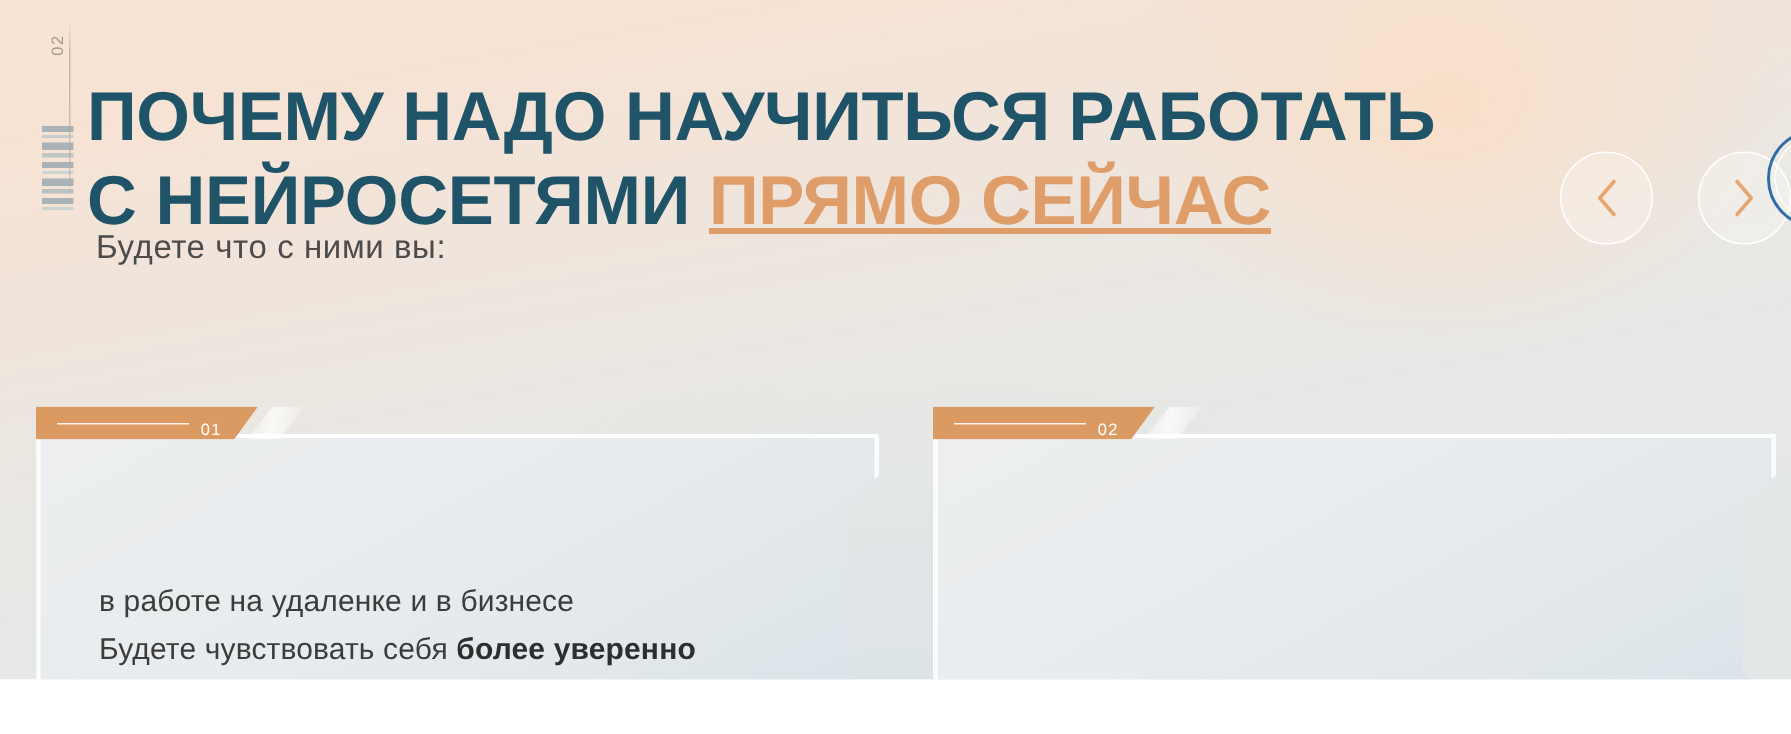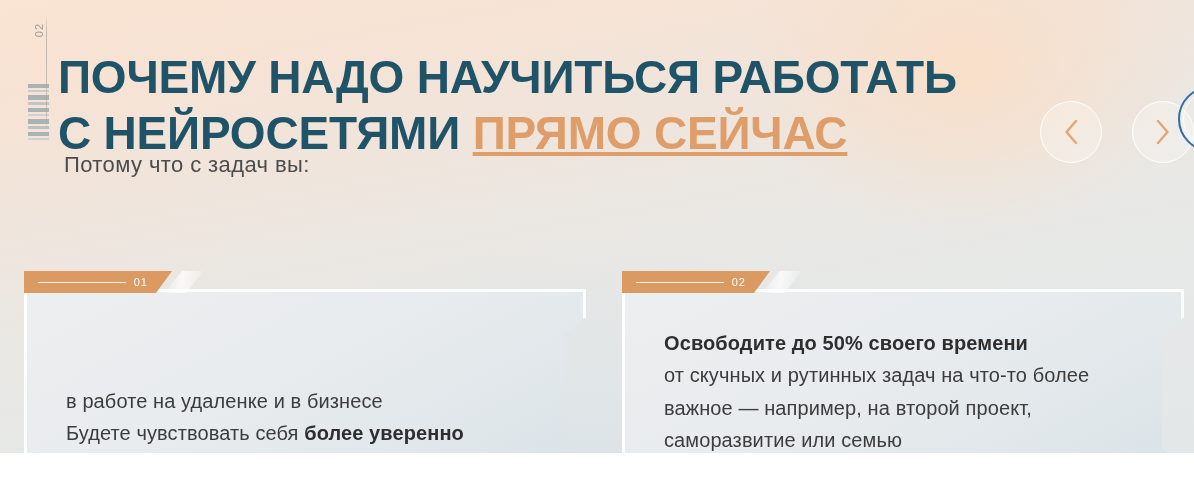--- a/index.html
+++ b/index.html
@@ -216,21 +216,21 @@
   .card-tab {
     position: absolute;
     left: 0;
     top: -18px;
     width: 148px;
     height: 22px;
     background: #dc9a63;
     -webkit-clip-path: polygon(0 0, 100% 0, calc(100% - 16px) 100%, 0 100%);
     clip-path: polygon(0 0, 100% 0, calc(100% - 16px) 100%, 0 100%);
     display: flex;
-    align-items: center;
+    align-items: flex-end;
     justify-content: flex-end;
     padding-right: 24px;
     box-sizing: border-box;
     z-index: 4;
   }
   .card-tab .tab-rule {
     position: absolute;
     left: 14px;
     top: 50%;
     width: 88px;
@@ -291,21 +291,21 @@
         <i class="bc10"></i>
     </div>
   </div>
   <div class="rail-divider"></div>
 
   <h1 class="headline">
     <span>ПОЧЕМУ НАДО НАУЧИТЬСЯ РАБОТАТЬ</span><br>
     <span>С НЕЙРОСЕТЯМИ </span><span class="accent">ПРЯМО СЕЙЧАС</span>
   </h1>
 
-  <div class="subtitle">Потому что с задач вы:</div>
+  <div class="subtitle">Будете что с ними вы:</div>
 
   <div class="nav nav-prev">
     <span>
       <svg width="16" height="26" viewBox="0 0 16 26" fill="none" aria-hidden="true">
         <path d="M13 2 L3.5 13 L13 24" stroke="#e7a571" stroke-width="2.4" stroke-linecap="round" stroke-linejoin="round"></path>
       </svg>
     </span>
   </div>
   <div class="nav nav-next">
     <span>
@@ -333,21 +333,15 @@
 
   <div class="card card-2">
     <div class="card-body">
       <div class="card-outline"></div>
     </div>
     <div class="card-tab-sliver"></div>
     <div class="card-tab">
       <span class="tab-rule"></span>
       <span class="tab-num">02</span>
     </div>
-    <div class="card-text">
-      <p><b>Освободите до 50% своего времени</b></p>
-      <p><span>от скучных и рутинных задач на что-то более</span></p>
-      <p><span>важное — например, на второй проект,</span></p>
-      <p><span>саморазвитие или семью</span></p>
-    </div>
   </div>
 
 </div>
 
 </body></html>

